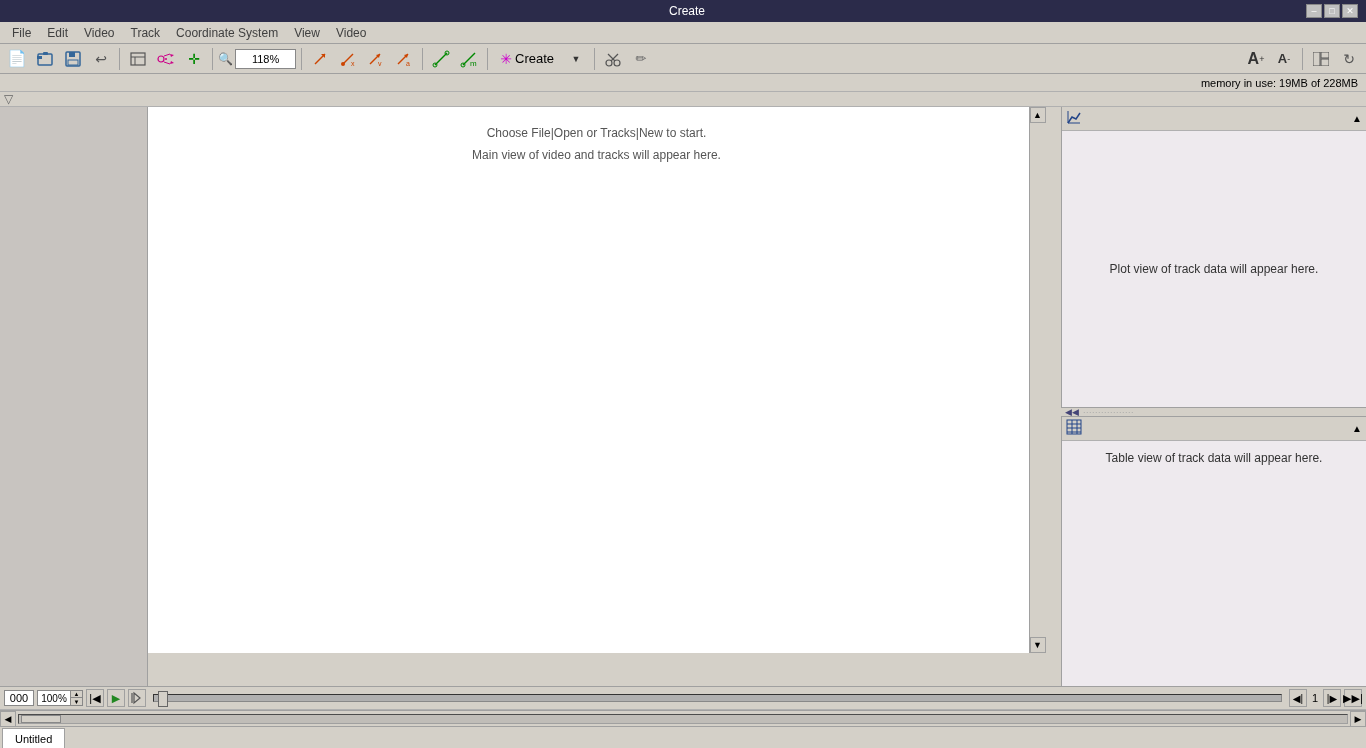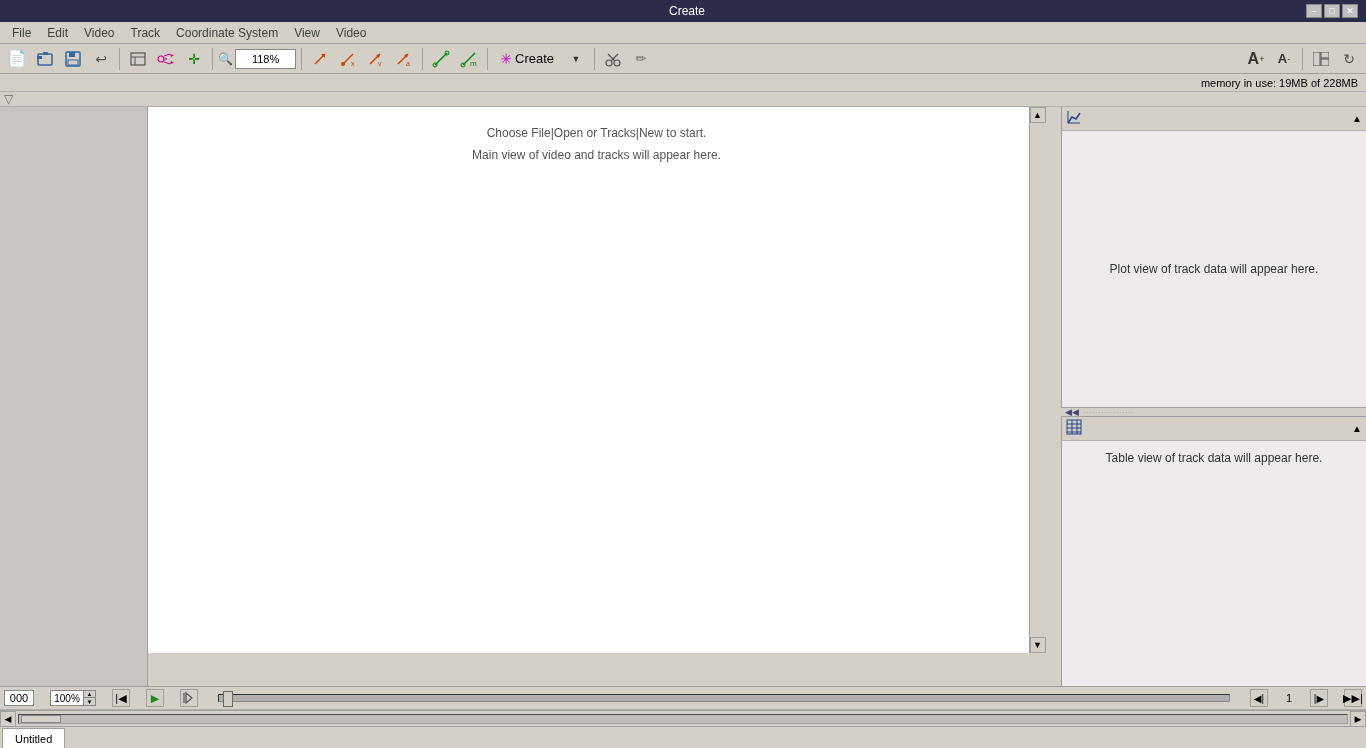--- a/index.html
+++ b/index.html
@@ -392,21 +392,21 @@
             <line x1="11" y1="1" x2="11" y2="15" stroke="#224488" stroke-width="1"></line>
           </svg>
       </span>
       <span style="font-size:10px;cursor:pointer;">▲</span>
     </div>
     <div style="flex:1;background:#eeeaee;display:flex;justify-content:center;font-size:12px;color:#333;text-align:center;padding:10px;height:calc(100% - 24px);">
       <span>Table view of track data will appear here.</span>
     </div>
   </div>
 
-  <div id="controls-bar" style="position:absolute;bottom:38px;left:0;right:0;height:24px;background:#d4d0c8;border-top:1px solid #a0a0a0;border-bottom:1px solid #b0b0b0;display:flex;align-items:center;padding:0 4px;gap:16px;">
+  <div id="controls-bar" style="position:absolute;bottom:38px;left:0;right:0;height:24px;background:#d4d0c8;border-top:1px solid #a0a0a0;border-bottom:1px solid #b0b0b0;display:flex;align-items:center;padding:0 4px;gap:3px;">
 
     <div style="background:white;border:1px solid #888;width:30px;height:16px;text-align:center;font-size:11px;display:flex;align-items:center;justify-content:center;">
       <span>000</span>
     </div>
 
     <div style="display:flex;align-items:center;background:white;border:1px solid #888;height:16px;">
       <input type="text" value="100%" style="width: 32px; height: 14px; border: none; font-size: 10px; text-align: center; background: transparent;">
       <div style="display:flex;flex-direction:column;width:12px;">
         <div style="height:7px;width:12px;background:#d4d0c8;border-left:1px solid #888;border-bottom:1px solid #888;display:flex;align-items:center;justify-content:center;font-size:6px;cursor:pointer;">▲</div>
         <div style="height:7px;width:12px;background:#d4d0c8;border-left:1px solid #888;display:flex;align-items:center;justify-content:center;font-size:6px;cursor:pointer;">▼</div>

